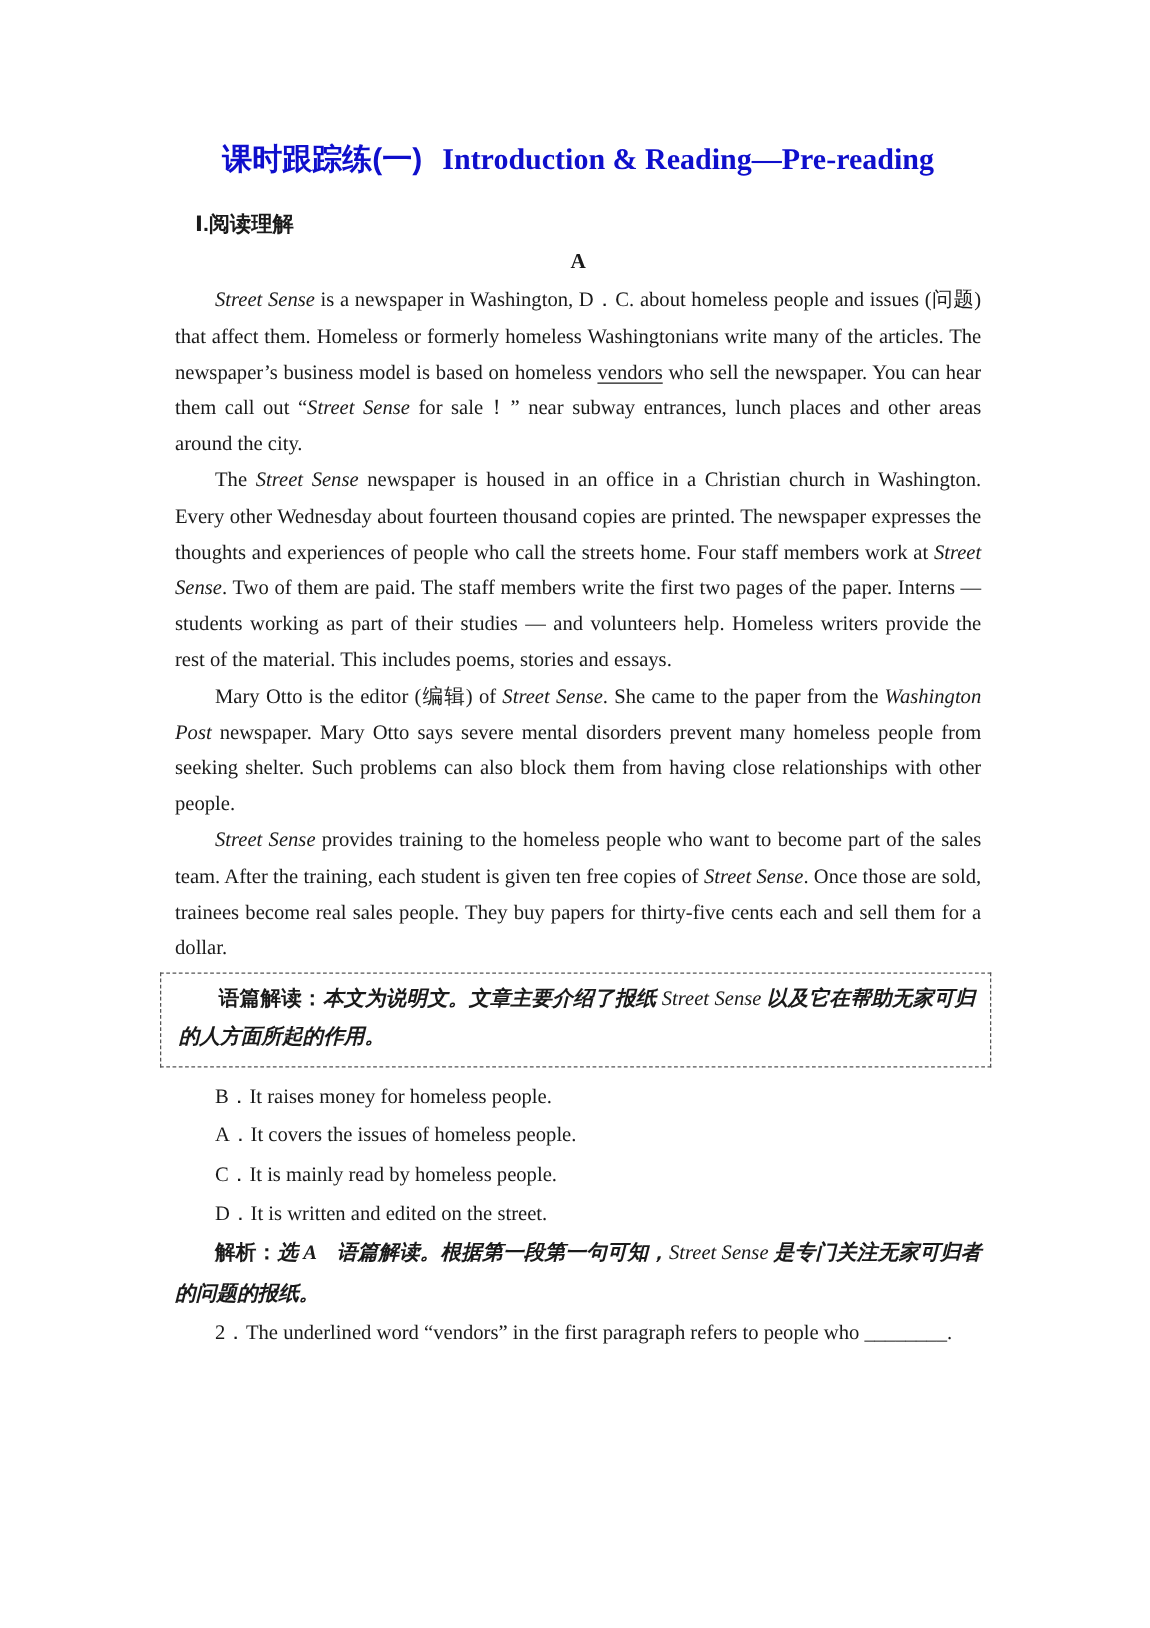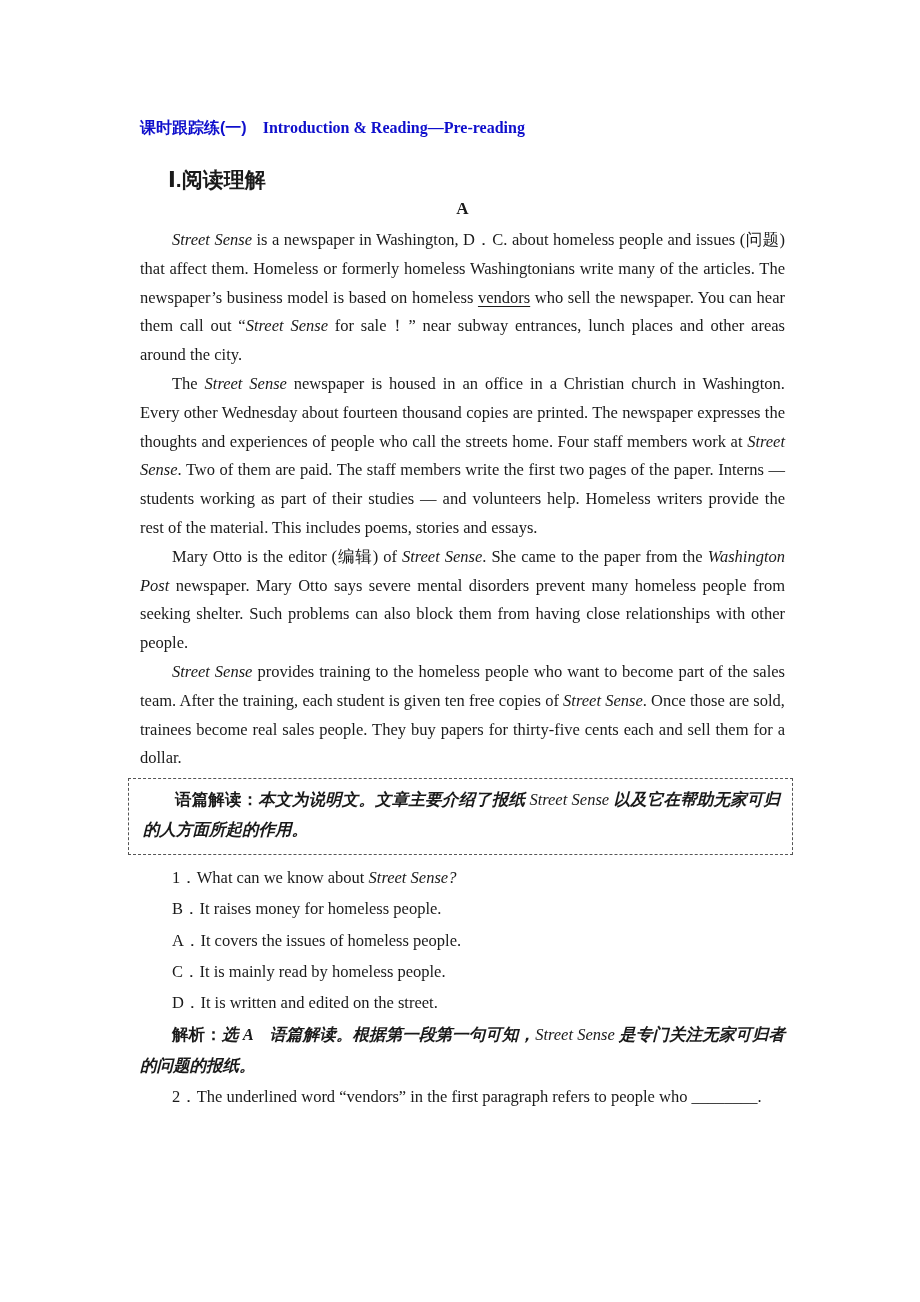--- a/index.html
+++ b/index.html
@@ -11,36 +11,37 @@
     font-family: "Liberation Serif", "DejaVu Serif", serif;
     font-size: 16.5px;
     position: relative;
     overflow: hidden;
   }
   .page {
     padding: 110px 135px 0 140px;
   }
   .title {
     margin: 0;
+    text-align: center;
     line-height: 36px;
-    font-size: 16px;
+    font-size: 24px;
     font-weight: bold;
     white-space: nowrap;
   }
   .title-cn {
     font-family: "Liberation Sans", "DejaVu Sans", sans-serif;
   }
   .title-en {
     font-family: "Liberation Serif", "DejaVu Serif", serif;
     margin-left: 16px;
   }
   .section-heading {
-    margin: 24px 0 0 28px;
+    margin: 24px 0 0 16px;
     line-height: 20px;
-    font-size: 21px;
+    font-size: 17px;
     font-weight: bold;
     font-family: "Liberation Sans", "DejaVu Sans", sans-serif;
   }
   .passage-label {
     margin-top: 10px;
     text-align: center;
     font-weight: bold;
     font-size: 17px;
     line-height: 18px;
   }
@@ -103,21 +104,20 @@
       <p class="para"><span class="seg-i">Street Sense</span><span> provides training to the homeless people who want to become part of the sales team. After the training, each student is given ten free copies of </span><span class="seg-i">Street Sense</span><span>. Once those are sold, trainees become real sales people. They buy papers for thirty-five cents each and sell them for a dollar.</span></p>
     </div>
 
   <div class="analysis-box">
     <p>
       <span class="box-label">语篇解读：</span><span><span class="seg-kai">本文为说明文。文章主要介绍了报纸 </span><span class="seg-i">Street Sense</span><span class="seg-kai"> 以及它在帮助无家可归的人方面所起的作用。</span></span>
     </p>
   </div>
 
   <div class="questions">
-      <p class="qline"><span>1．</span><span>What can we know about </span><span class="seg-i">Street Sense?</span></p>
       <p class="qline">B．It raises money for homeless people.</p>
       <p class="qline">A．It covers the issues of homeless people.</p>
       <p class="qline">C．It is mainly read by homeless people.</p>
       <p class="qline">D．It is written and edited on the street.</p>
       <p class="explanation"><span class="exp-label">解析：</span><span class="seg-kai">选 A　语篇解读。根据第一段第一句可知，</span><span class="seg-i">Street Sense</span><span class="seg-kai"> 是专门关注无家可归者的问题的报纸。</span></p>
       <p class="qline"><span>2．</span><span>The underlined word “vendors” in the first paragraph refers to people who ________.</span></p>
     </div>
 
 </div>
 

